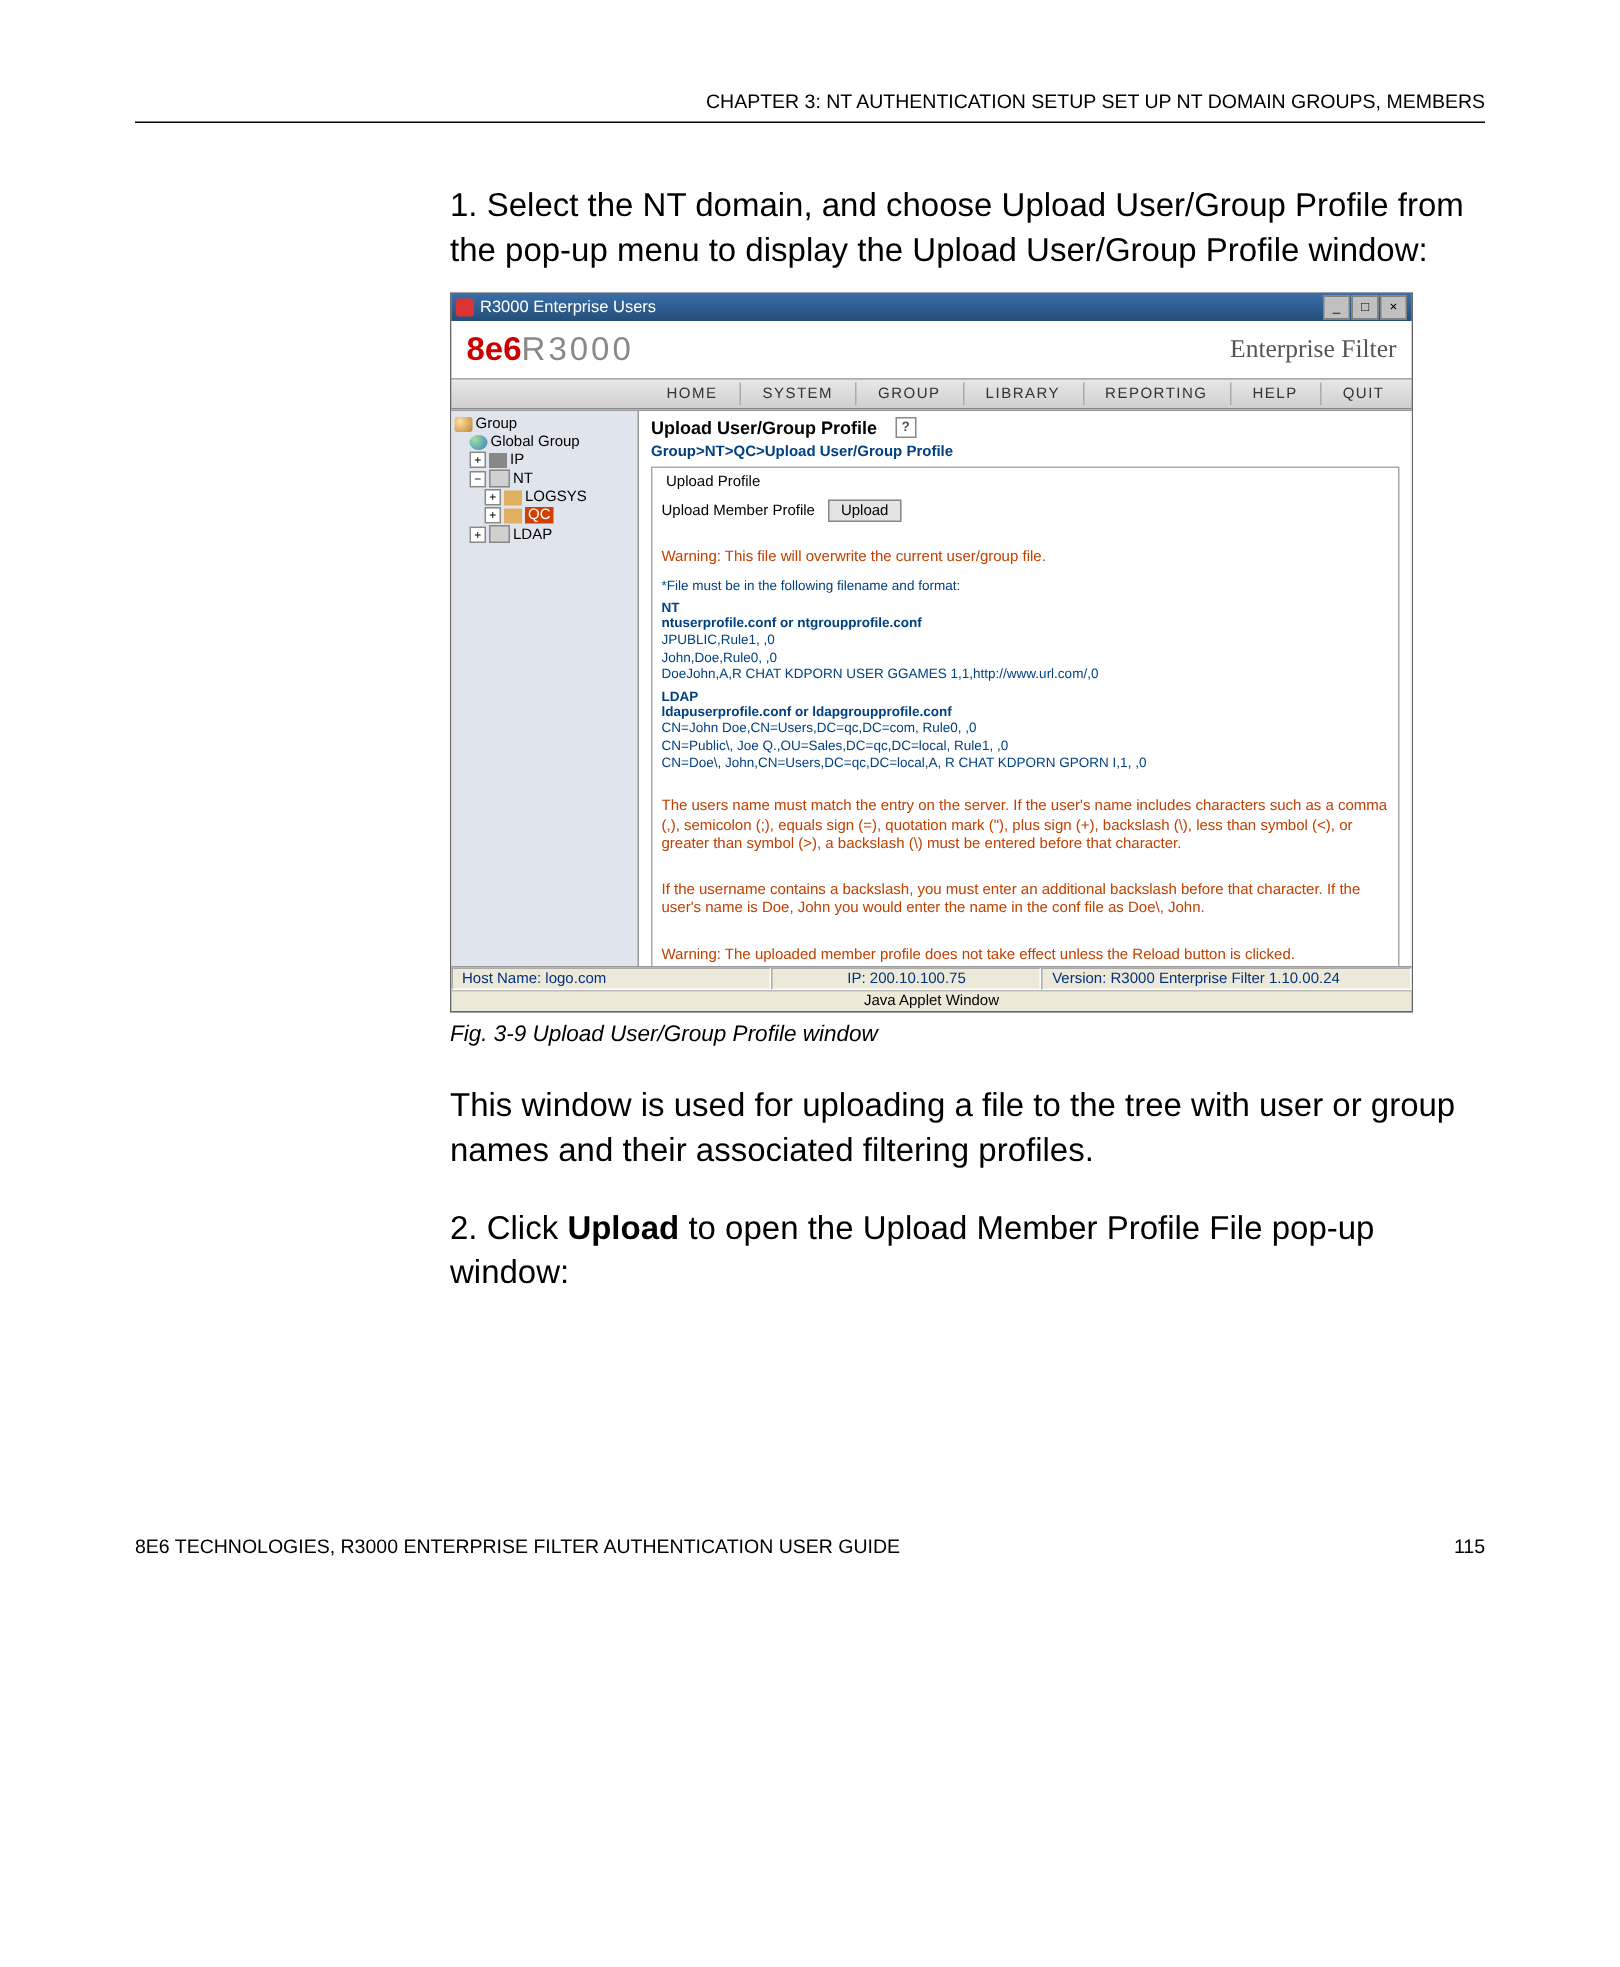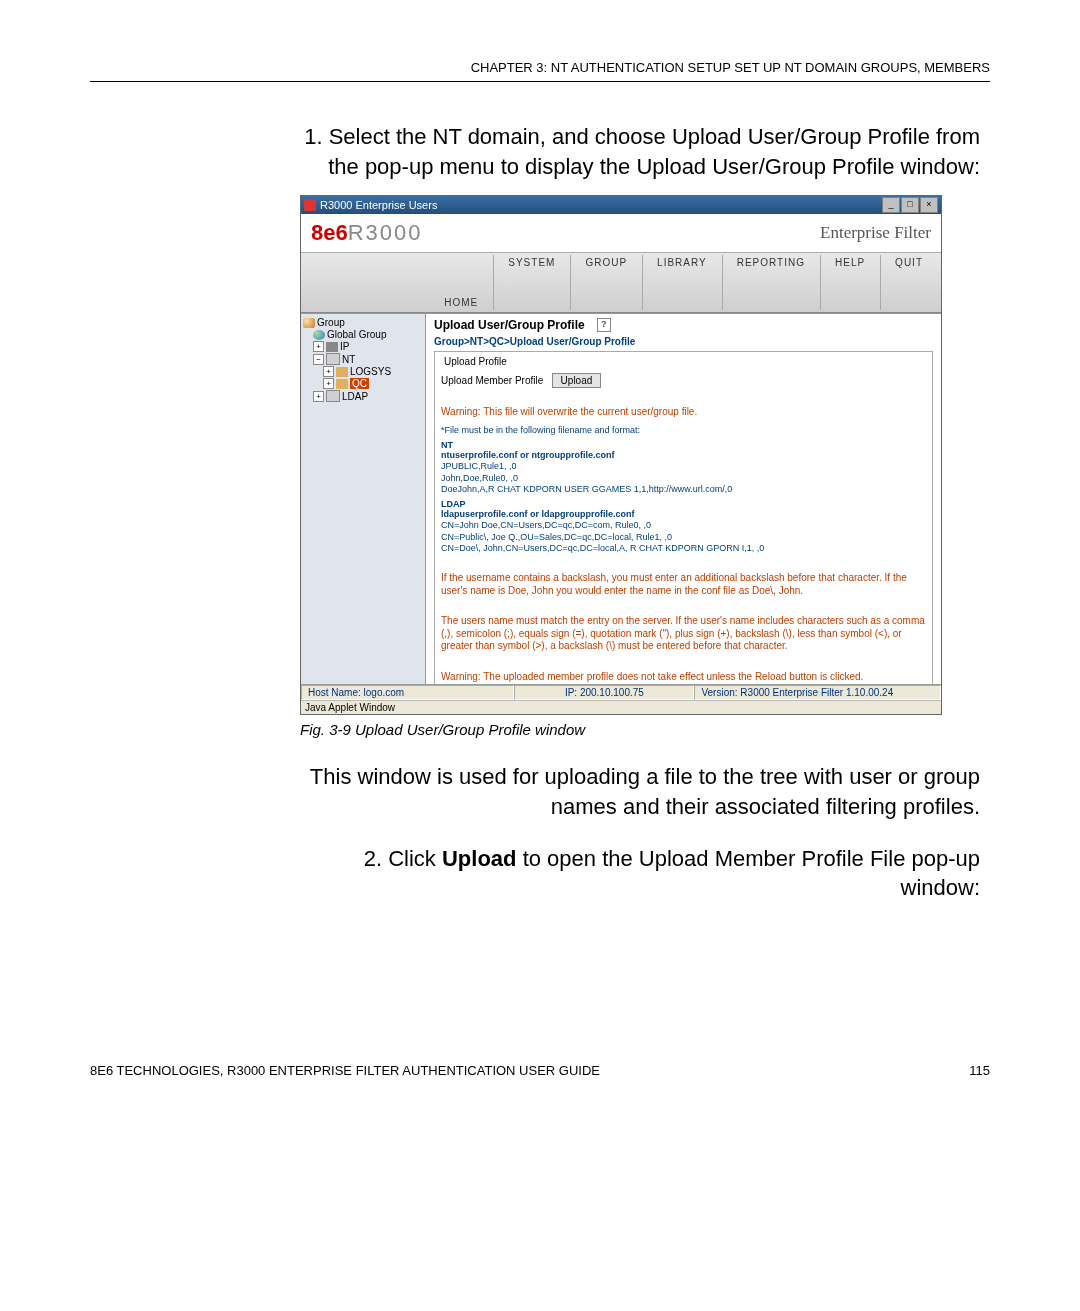--- a/index.html
+++ b/index.html
@@ -27,21 +27,20 @@
     font-weight: bold;
     font-size: 34px;
     margin: 0 0 30px 120px;
   }
   .body-text {
     font-size: 22px;
     line-height: 1.35;
     margin-left: 210px;
     margin-right: 10px;
     margin-bottom: 14px;
-    text-align: right;
   }
   .bold { font-weight: bold; }
   .fig-caption {
     font-style: italic;
     font-size: 15px;
     margin-left: 210px;
     margin-top: 6px;
     margin-bottom: 24px;
   }
   .footer {
@@ -109,21 +108,21 @@
     gap: 1px;
     justify-content: flex-end;
   }
   .menu-item {
     padding: 2px 14px;
     font-size: 10px;
     letter-spacing: 1px;
     color: #333;
     border-left: 1px solid #aaa;
   }
-  .menu-item:first-child { border-left: none; margin-top: 40px; }
+  .menu-item:first-child { border-left: none; }
   .work-area {
     display: flex;
     background: #fff;
     border-top: 1px solid #999;
     height: 370px;
   }
   .sidebar {
     width: 120px;
     background: #e0e4ec;
     border-right: 1px solid #999;
@@ -193,20 +192,21 @@
   }
   .status-cell.left { flex: 1.2; }
   .status-cell.mid { flex: 1; text-align: center; }
   .status-cell.right { flex: 1.4; }
   .applet-bar {
     background: #ece9d8;
     font-size: 10px;
     padding: 1px 4px;
     color: #000;
     border-top: 1px solid #bbb;
+    text-align: center;
   }
 </style>
 </head>
 <body>
 
 <div class="page">
   <div class="running-head">CHAPTER 3: NT AUTHENTICATION SETUP   SET UP NT DOMAIN GROUPS, MEMBERS</div>
 
 
   <p class="body-text">1. Select the NT domain, and choose Upload User/Group Profile from the pop-up menu to display the Upload User/Group Profile window:</p>
@@ -300,22 +300,22 @@
           <div class="small-blue">JPUBLIC,Rule1, ,0</div>
           <div class="small-blue">John,Doe,Rule0, ,0</div>
           <div class="small-blue">DoeJohn,A,R CHAT KDPORN USER GGAMES 1,1,http://www.url.com/,0</div>
 
           <div class="small-hdr">LDAP</div>
           <div class="small-blue" style="font-weight:bold">ldapuserprofile.conf or ldapgroupprofile.conf</div>
           <div class="small-blue">CN=John Doe,CN=Users,DC=qc,DC=com, Rule0, ,0</div>
           <div class="small-blue">CN=Public\, Joe Q.,OU=Sales,DC=qc,DC=local, Rule1, ,0</div>
           <div class="small-blue">CN=Doe\, John,CN=Users,DC=qc,DC=local,A, R CHAT KDPORN GPORN I,1, ,0</div>
 
+          <div class="warn">The users name must match the entry on the server. If the user's name includes characters such as a comma (,), semicolon (;), equals sign (=), quotation mark ("), plus sign (+), backslash (\), less than symbol (&lt;), or greater than symbol (&gt;), a backslash (\) must be entered before that character.</div>
           <div class="warn">If the username contains a backslash, you must enter an additional backslash before that character. If the user's name is Doe, John you would enter the name in the conf file as Doe\, John.</div>
-          <div class="warn">The users name must match the entry on the server. If the user's name includes characters such as a comma (,), semicolon (;), equals sign (=), quotation mark ("), plus sign (+), backslash (\), less than symbol (&lt;), or greater than symbol (&gt;), a backslash (\) must be entered before that character.</div>
           <div class="warn">Warning: The uploaded member profile does not take effect unless the Reload button is clicked.</div>
 
           <div class="row-gap">
             <span>Reload Member Profile</span>
             &nbsp;
             <span class="btn">Reload</span>
           </div>
         </div>
       </div>
     </div>

